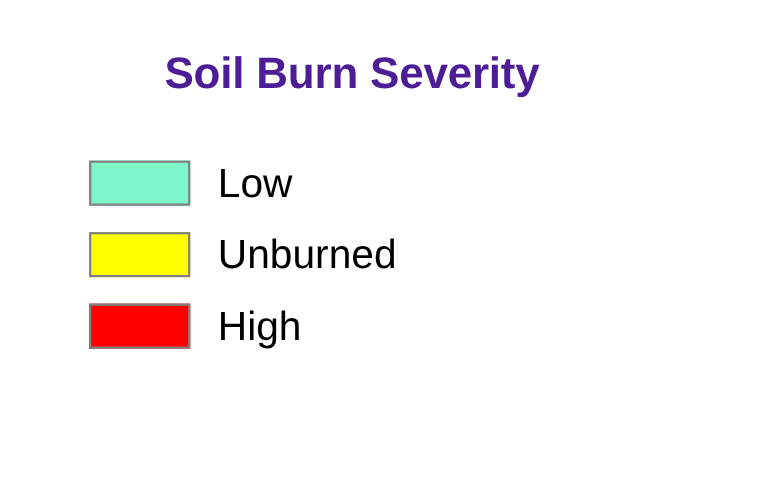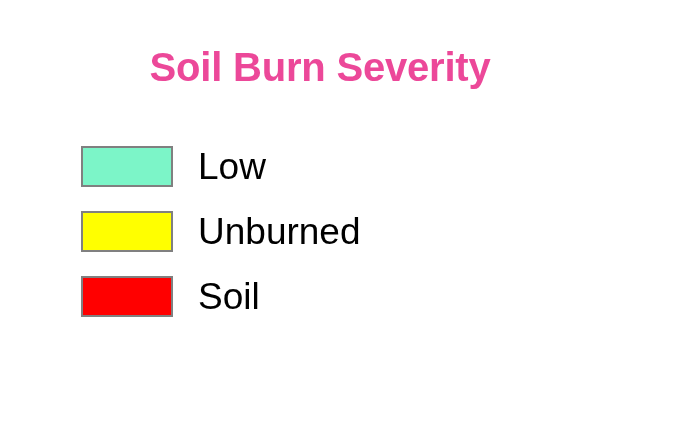--- a/index.html
+++ b/index.html
@@ -70,34 +70,34 @@
     line-height: 41px;
     color: #000000;
     white-space: nowrap;
   }
 </style>
 </head>
 <body>
 
 <div id="legend-root" style="background: rgb(255, 255, 255);">
 
-  <div class="legend-title" style="color: #ec4899;">Soil Burn Severity</div>
+  <div class="legend-title" style="color: #4c1d95;">Soil Burn Severity</div>
 
   <div class="legend-rows">
 
 
     <div class="legend-row">
       <div class="swatch" style="background-color: rgb(124, 245, 200); border-color: rgb(128, 128, 128);"></div>
       <div class="legend-label" style="color: rgb(0, 0, 0);">Low</div>
     </div>
 
     <div class="legend-row">
       <div class="swatch" style="background-color: rgb(255, 255, 0); border-color: rgb(128, 128, 128);"></div>
       <div class="legend-label" style="color: rgb(0, 0, 0);">Unburned</div>
     </div>
 
     <div class="legend-row">
       <div class="swatch" style="background-color: rgb(255, 0, 0); border-color: rgb(128, 128, 128);"></div>
-      <div class="legend-label" style="color: rgb(0, 0, 0);">Soil</div>
+      <div class="legend-label" style="color: rgb(0, 0, 0);">High</div>
     </div>
 
   </div>
 </div>
 
 </body></html>

